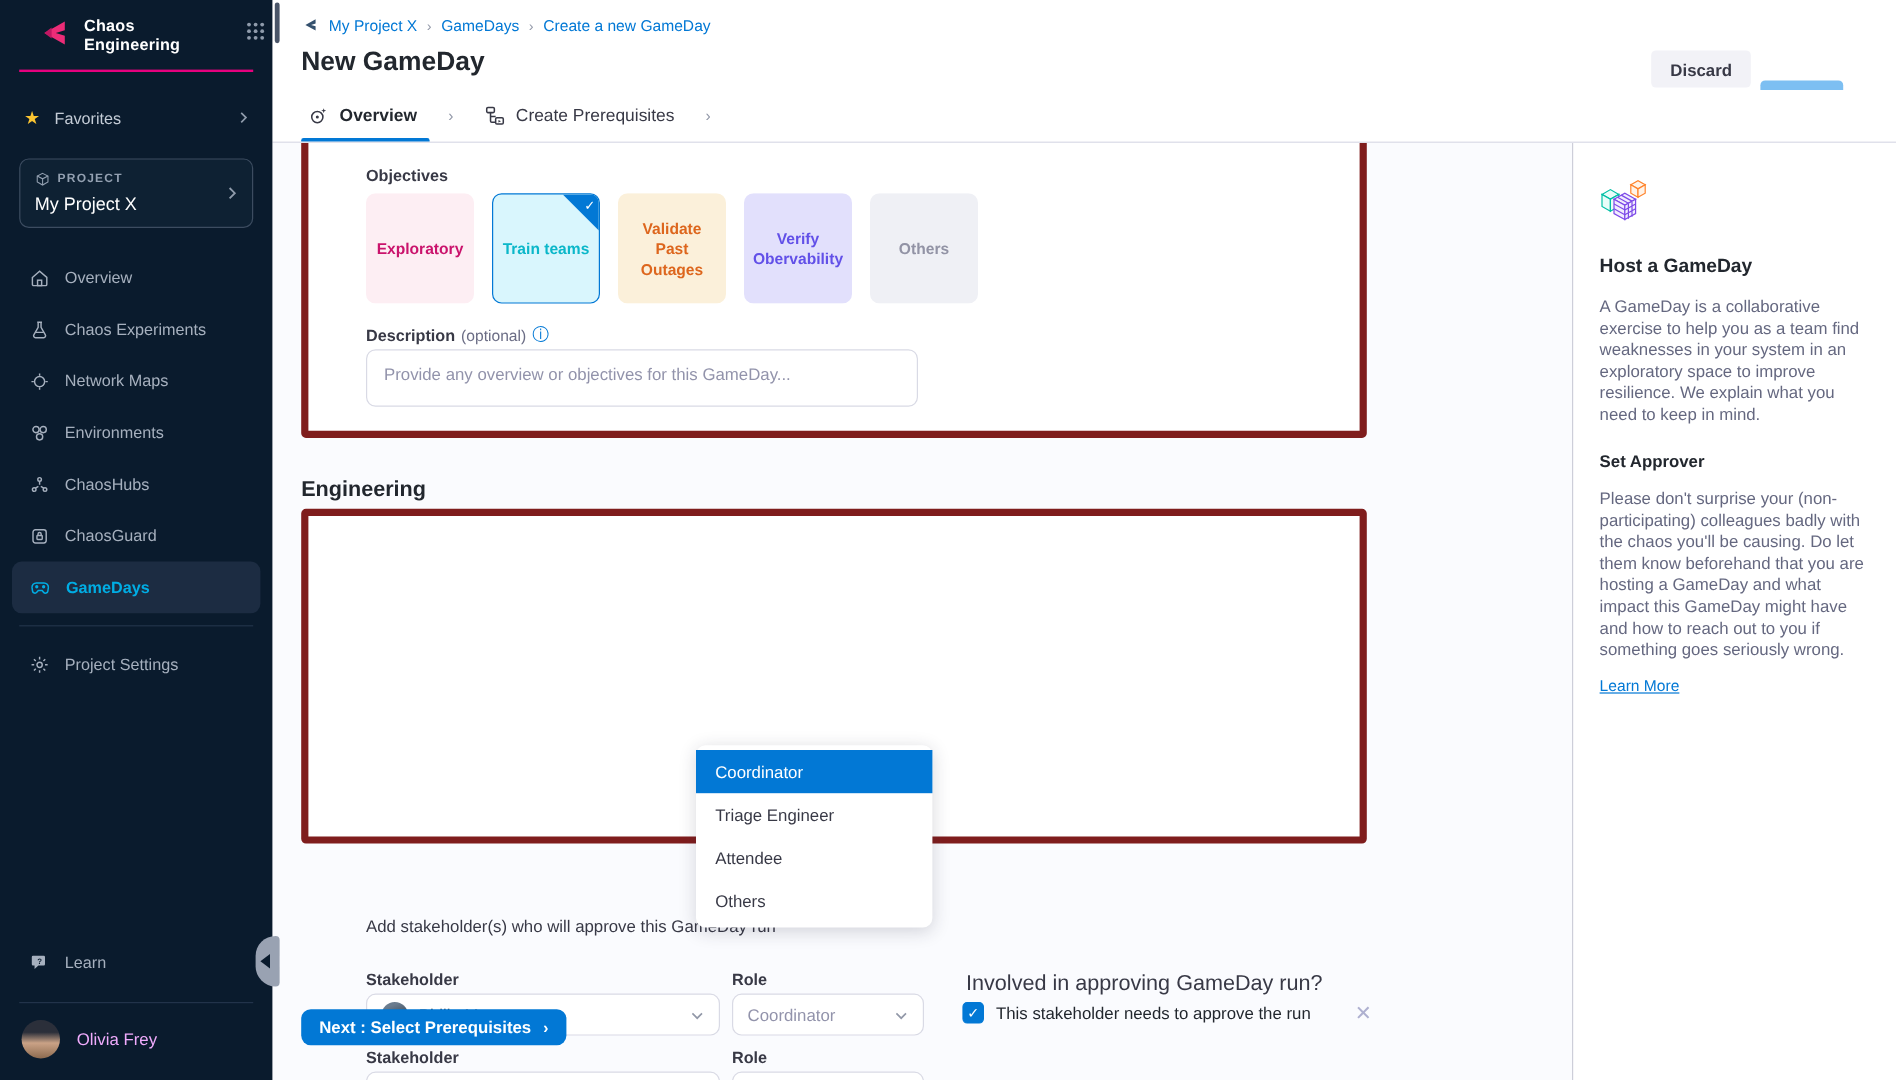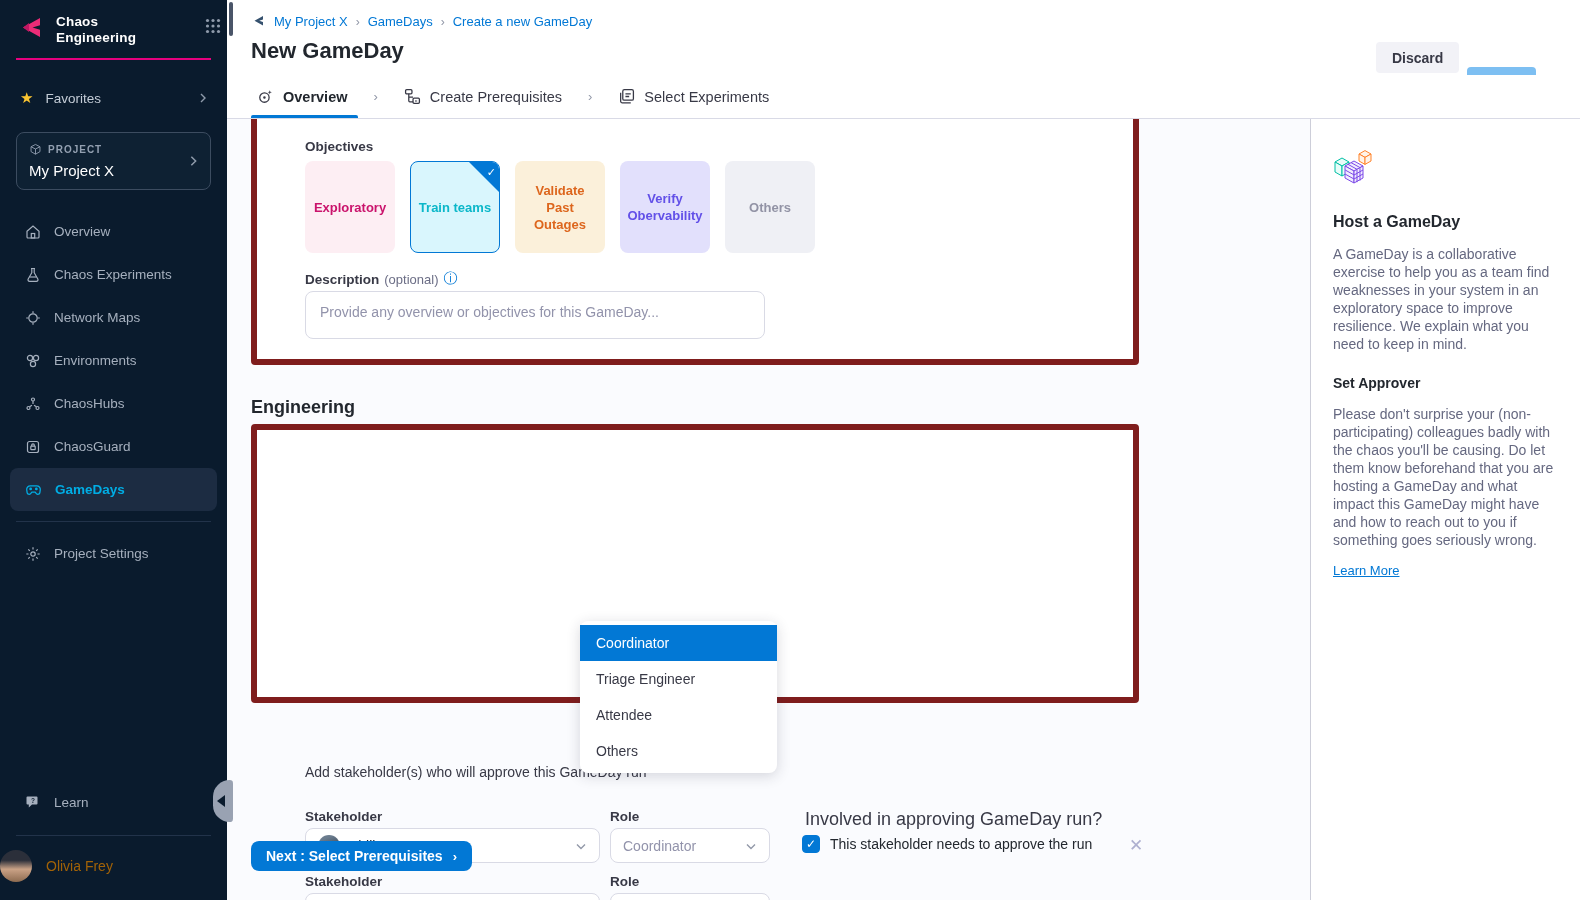--- a/index.html
+++ b/index.html
@@ -2,38 +2,38 @@
 <html><head>
 <meta charset="utf-8">
 <style>
   * { margin:0; padding:0; box-sizing:border-box; }
   html,body { width:1580px; height:900px; overflow:hidden; }
   body { font-family:"Liberation Sans","DejaVu Sans",sans-serif; background:#fff; color:#22272e; }
   .app { position:relative; width:1580px; height:900px; }
 
   
   .sidebar { position:absolute; left:0; top:0; width:227px; height:900px; background:#0a1b2d; z-index:40; }
-  .logo-row { display:flex; align-items:flex-start; padding:14px 6px 0 16px; }
+  .logo-row { display:flex; align-items:flex-start; padding:14px 6px 0 16px;margin-left:14px; }
   .brand-name { color:#fff; font-size:13.5px; font-weight:700; line-height:16px; margin-left:10px; letter-spacing:.2px; }
   .grid-icon { margin-left:auto; margin-top:4px; cursor:pointer; }
   .brand-underline { height:2px; background:#e6017e; margin:12px 16px 0 16px; }
   .fav-row { display:flex; align-items:center; padding:0 18px 0 20px; margin-top:26px; color:#c4ccd6; font-size:13.5px; height:24px; cursor:pointer; }
   .fav-row .star { color:#fbc531; font-size:15px; margin-right:12px; }
   .fav-row .chev { margin-left:auto; }
   .project-box { position:relative; margin:22px 16px 0 16px; border:1px solid #3c4c60; border-radius:8px; background:#0e2133; padding:10px 12px; cursor:pointer; }
   .project-label-row { display:flex; align-items:center; gap:6px; color:#93a0b1; font-size:10px; font-weight:700; letter-spacing:1px; }
   .project-name { color:#fff; font-size:15px; margin-top:6px; }
   .project-box .chev { position:absolute; right:10px; top:50%; transform:translateY(-50%); }
   .nav { margin-top:20px; }
   .nav-item { display:flex; align-items:center; gap:13px; height:43px; padding-left:25px; color:#a6b0be; font-size:13.5px; cursor:pointer; }
   .nav-item.active { background:#1c2c42; color:#00ade4; margin:0 10px; border-radius:8px; padding-left:15px; font-weight:600; }
   .side-divider { height:1px; background:#22334a; margin:10px 16px; }
   .help-item { position:absolute; left:0; bottom:78px; width:100%; display:flex; align-items:center; gap:13px; padding-left:25px; height:40px; color:#a6b0be; font-size:13.5px; cursor:pointer; }
   .side-divider2 { position:absolute; bottom:64px; left:16px; right:16px; height:1px; background:#22334a; }
-  .user-row { position:absolute; bottom:12px; left:0; width:100%; display:flex; align-items:center; gap:14px; height:44px; color:#a16207; font-size:14px; cursor:pointer; }
+  .user-row { position:absolute; bottom:12px; left:0; width:100%; display:flex; align-items:center; gap:14px; padding-left:18px; height:44px; color:#f0abfc; font-size:14px; cursor:pointer; }
   .avatar { width:32px; height:32px; border-radius:50%; background:linear-gradient(180deg,#2b2f3a 32%,#caa286 60%,#8d6b50); flex:none; }
   .side-scroll-thumb { position:absolute; left:229px; top:2px; width:4px; height:34px; background:#4a5568; border-radius:2px; z-index:50; }
   .collapse-handle { position:absolute; left:213px; top:780px; width:20px; height:42px; background:#99a2b2; border-radius:20px 4px 4px 20px; z-index:60; display:flex; align-items:center; justify-content:center; cursor:pointer; }
   .collapse-handle .tri { width:0; height:0; border-top:6px solid transparent; border-bottom:6px solid transparent; border-right:8px solid #0a1b2d; margin-right:4px; }
 
   
   .topbar { position:absolute; left:227px; top:0; width:1353px; height:75px; background:#fff; z-index:10; }
   .breadcrumb { position:absolute; left:24px; top:14px; display:flex; align-items:center; gap:8px; font-size:13px; }
   .breadcrumb a { color:#0278d5; text-decoration:none; cursor:pointer; }
   .breadcrumb .sep { color:#9298a8; font-size:12px; }
@@ -314,30 +314,20 @@
           <svg width="17" height="17" viewBox="0 0 16 16" fill="none" stroke="#383946" stroke-width="1.2">
             <rect x="1.5" y="1.5" width="6" height="4" rx="1"></rect>
             <rect x="8.5" y="9.5" width="6" height="5" rx="1"></rect>
             <path d="M4.5 5.5V12a1 1 0 0 0 1 1h3M4.5 8.5h4"></path>
             <path d="M10.7 11.2l2 1-2 1z" fill="#383946" stroke="none"></path>
           </svg>
         </span>
       <span>Create Prerequisites</span>
     </div>
     <span class="tab-sep">›</span>
-    <div class="tab">
-      <span class="icon">
-          <svg width="17" height="17" viewBox="0 0 16 16" fill="none" stroke="#383946" stroke-width="1.2">
-            <rect x="4.5" y="1.5" width="10" height="10" rx="1.5"></rect>
-            <path d="M2.5 4.5v8a1.5 1.5 0 0 0 1.5 1.5h8"></path>
-            <path d="M7 5.5h5M7 8h3.5"></path>
-          </svg>
-        </span>
-      <span>Select Experiments</span>
-    </div>
   </nav>
 
   <main class="content">
 
     <section class="card card-objectives">
       <div class="field-label lbl-objectives">Objectives</div>
       <div class="obj-row">
         <div class="obj-card" style="background: rgb(253, 238, 243); color: rgb(202, 19, 108);">
             <span>Exploratory</span>
           </div>

